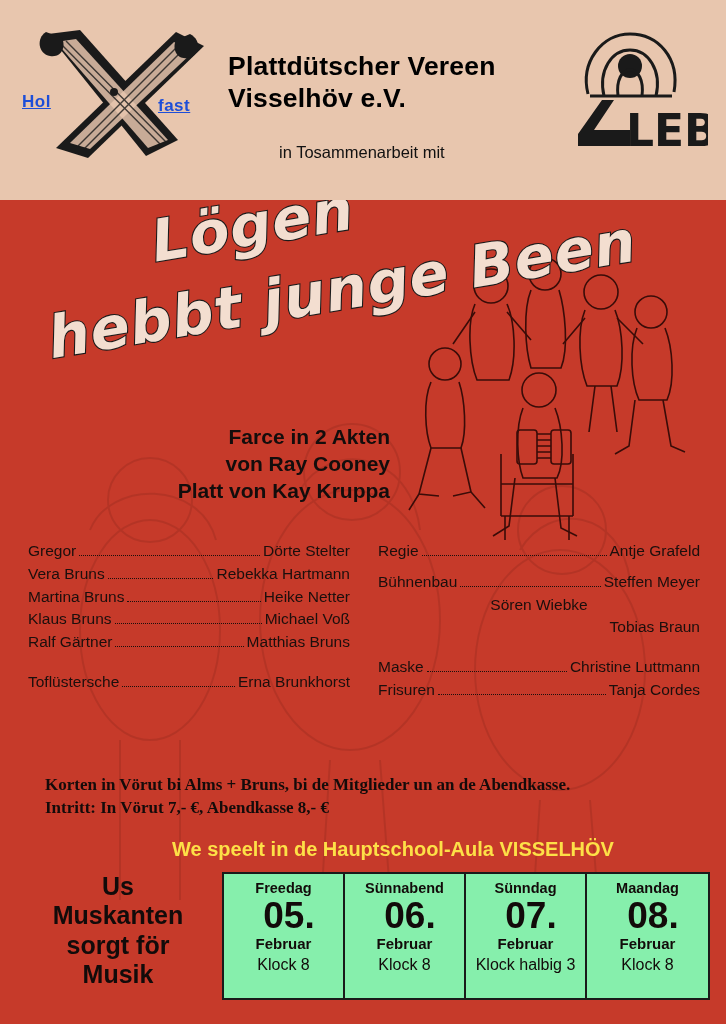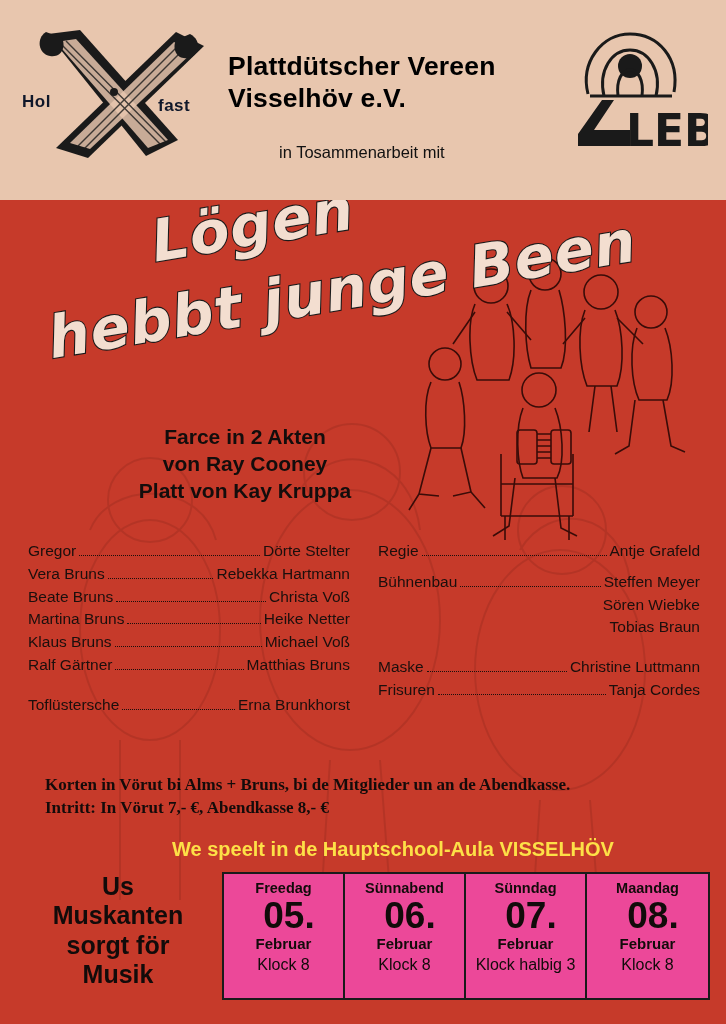--- a/index.html
+++ b/index.html
@@ -32,22 +32,23 @@
   .logo-x {
     position: absolute;
     left: 18px; top: 16px;
     width: 190px; height: 150px;
   }
   .logo-x svg { display: block; }
   .hol-text, .fast-text {
     position: absolute;
     font-weight: bold;
     font-size: 17px;
-    color: #0f172a;
+    color: #1d4ed8;
     letter-spacing: .5px;
+    text-decoration: underline;
   }
   .hol-text { left: 22px; top: 92px; }
   .fast-text { left: 158px; top: 96px; }
 
   .verein-title {
     position: absolute;
     left: 228px; top: 50px;
     font-size: 26.5px;
     font-weight: bold;
     color: #000000;
@@ -105,21 +106,21 @@
     white-space: nowrap;
   }
   .title-line-1 { margin-left: 118px; }
   .title-line-2 { margin-top: 10px; margin-left: 0px; }
 
   
   .subtitle {
     position: absolute;
     left: 100px; top: 224px;
     width: 290px;
-    text-align: center;
+    text-align: right;
     color: #130d0c;
     font-weight: bold;
     font-size: 21px;
     line-height: 1.28;
   }
 
   
   .cast {
     position: absolute;
     left: 28px; top: 340px;
@@ -182,21 +183,21 @@
     font-weight: bold;
     color: #120b0a;
     line-height: 1.17;
   }
 
   
   .dates {
     position: absolute;
     left: 222px; top: 672px;
     width: 488px; height: 128px;
-    background: #ec4899;
+    background: #86efac;
     border: 2px solid #1a1a1a;
     display: flex;
   }
   .date-cell {
     flex: 1 1 25%;
     border-right: 2px solid #1a1a1a;
     text-align: center;
     padding-top: 6px;
     color: #120b0a;
   }
@@ -347,25 +348,20 @@
             <span class="nm">Gregor</span>
             <span class="dots"></span>
             <span class="val">Dörte Stelter</span>
           </div>
           <div class="cast-row">
             <span class="nm">Vera Bruns</span>
             <span class="dots"></span>
             <span class="val">Rebekka Hartmann</span>
           </div>
           <div class="cast-row">
-            <span class="nm">Beate Bruns</span>
-            <span class="dots"></span>
-            <span class="val">Christa Voß</span>
-          </div>
-          <div class="cast-row">
             <span class="nm">Martina Bruns</span>
             <span class="dots"></span>
             <span class="val">Heike Netter</span>
           </div>
           <div class="cast-row">
             <span class="nm">Klaus Bruns</span>
             <span class="dots"></span>
             <span class="val">Michael Voß</span>
           </div>
           <div class="cast-row">
@@ -386,21 +382,21 @@
             <span class="nm">Regie</span>
             <span class="dots"></span>
             <span class="val">Antje Grafeld</span>
           </div>
           <div class="cast-spacer-sm"></div>
           <div class="cast-row">
             <span class="nm">Bühnenbau</span>
             <span class="dots"></span>
             <span class="val">Steffen Meyer</span>
           </div>
-          <div class="cast-row plain" style="text-align:right">
+          <div class="cast-row plain" style="text-align:center">
             <span class="val">Sören Wiebke</span>
           </div>
           <div class="cast-row plain" style="text-align:right">
             <span class="val">Tobias Braun</span>
           </div>
           <div class="cast-spacer"></div>
           <div class="cast-row">
             <span class="nm">Maske</span>
             <span class="dots"></span>
             <span class="val">Christine Luttmann</span>

